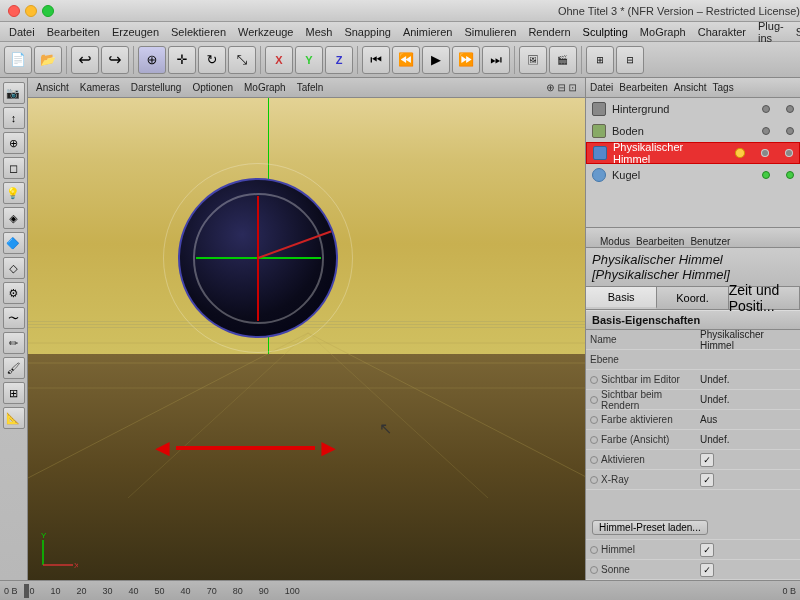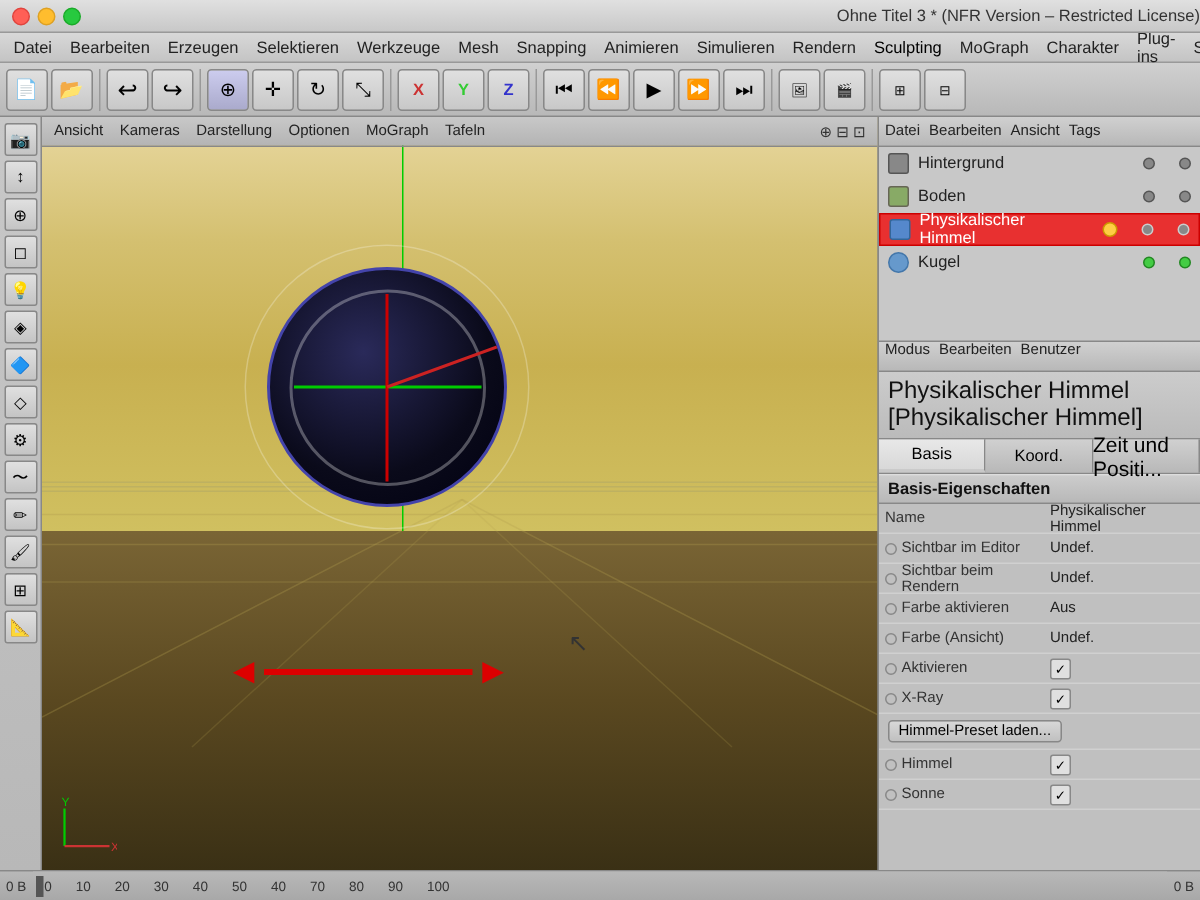--- a/index.html
+++ b/index.html
@@ -284,32 +284,33 @@
     
     #prop-panel {
       flex: 1;
       overflow-y: auto;
       font-size: 11px;
     }
     #prop-header {
       height: 20px;
       background: linear-gradient(to bottom, #d0d0d0, #b8b8b8);
       display: flex;
-      align-items: flex-start;
-      padding: 0 4px;
+      align-items: flex-end;
+      padding: 0 14px;
       gap: 6px;
       border-bottom: 1px solid #888;
     }
     .prop-h-btn { font-size: 10px; color: #222; cursor: pointer; }
     #prop-title {
       background: linear-gradient(to bottom, #cccccc, #bbbbbb);
       padding: 4px 6px;
-      font-size: 16px;
+      font-size: 13px;
       border-bottom: 1px solid #888;
       color: #111;
+      font-style: italic;
     }
     #prop-tabs {
       display: flex;
       border-bottom: 1px solid #888;
     }
     .prop-tab {
       flex: 1;
       height: 22px;
       display: flex; align-items: center; justify-content: center;
       font-size: 11px;
@@ -365,20 +366,21 @@
       border-radius: 3px;
       padding: 1px 6px;
       font-size: 10px;
       cursor: pointer;
     }
     .prop-preset-row {
       display: flex;
       gap: 4px;
       padding: 4px 6px;
       border-bottom: 1px solid #d0d0d0;
+      margin-top: 26px;
     }
   </style>
 </head>
 <body>
 
 <div id="titlebar">
   <div class="traffic-lights">
     <div class="tl tl-red"></div>
     <div class="tl tl-yellow"></div>
     <div class="tl tl-green"></div>
@@ -576,20 +578,24 @@
         <div class="prop-tab">Koord.</div>
         <div class="prop-tab" style="font-size:14px;">Zeit und Positi...</div>
       </div>
       <div class="prop-section-header">Basis-Eigenschaften</div>
 
       <div class="prop-row">
         <span class="prop-label">Name</span>
         <span class="prop-value" style="font-size:10px;">Physikalischer Himmel</span>
       </div>
 
+      <div class="prop-row">
+        <span class="prop-label">Ebene</span>
+        <span class="prop-value"></span>
+      </div>
 
       <div class="prop-row">
         <span class="prop-label">
           <span class="prop-dot"></span>
           Sichtbar im Editor
         </span>
         <span class="prop-value">Undef.</span>
       </div>
 
       <div class="prop-row">

